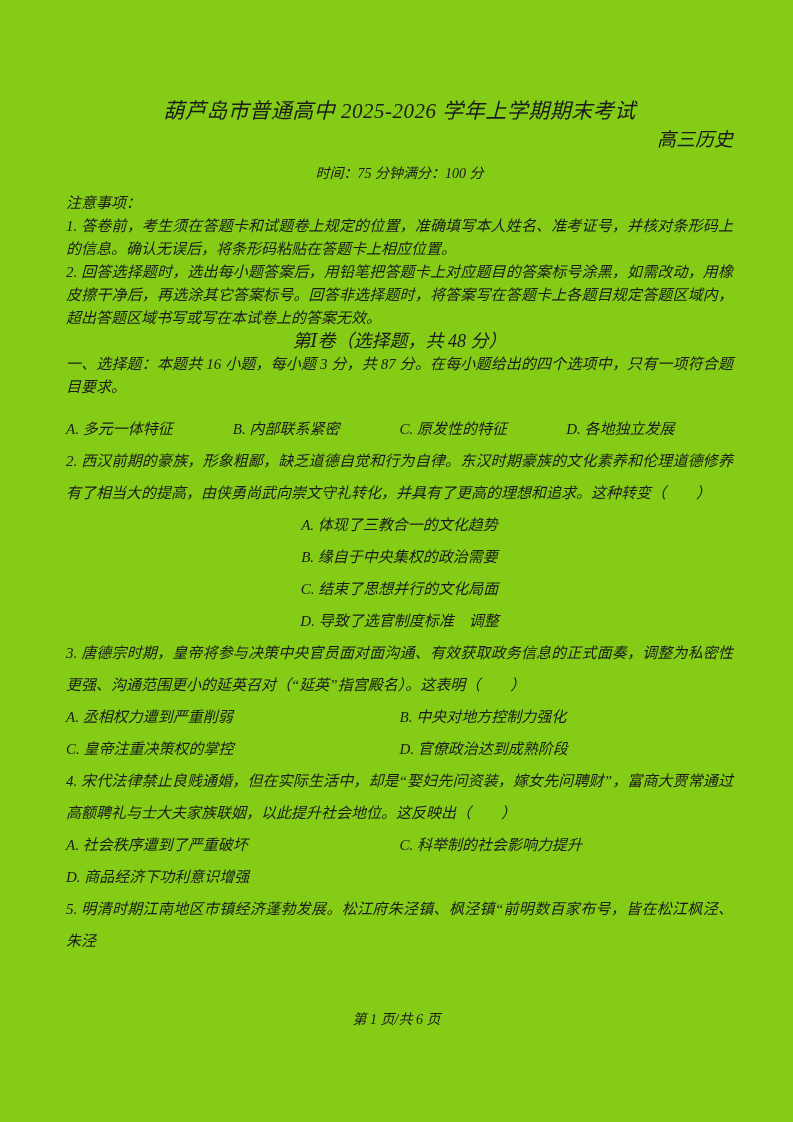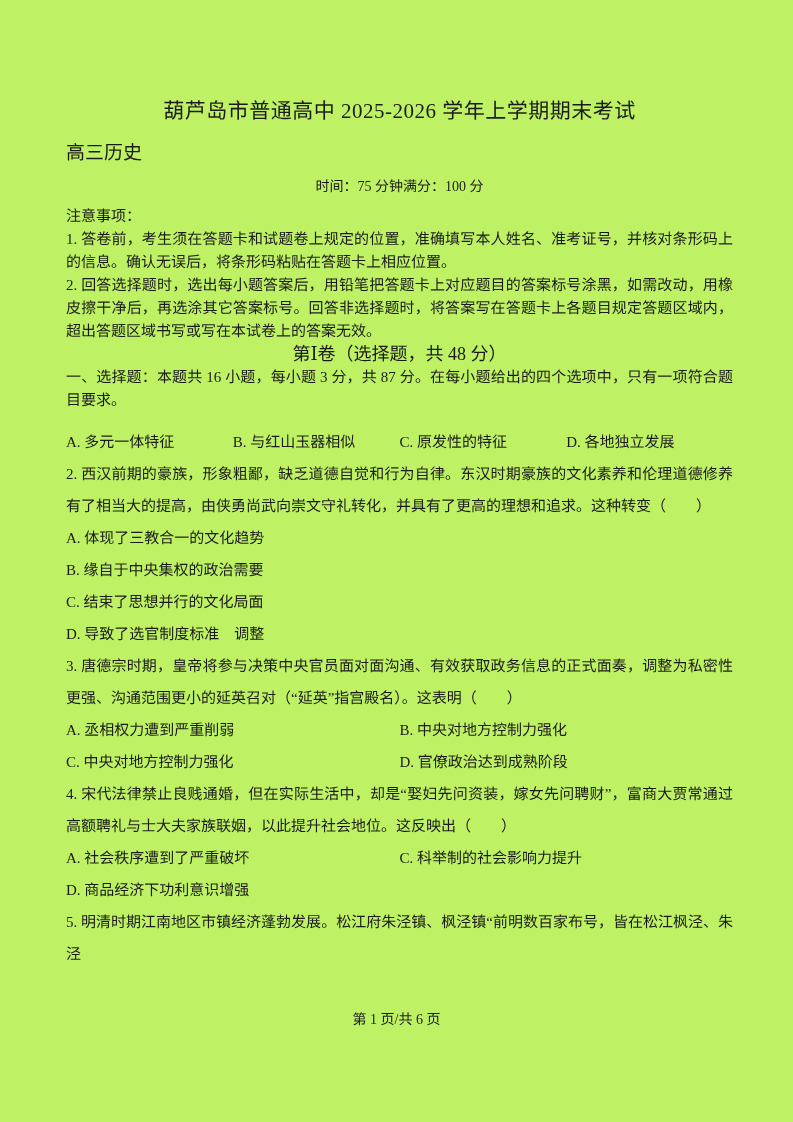--- a/index.html
+++ b/index.html
@@ -4,40 +4,40 @@
 <style>
   html, body {
     margin: 0;
     padding: 0;
     background: #ffffff;
   }
   .page {
     position: relative;
     width: 793px;
     height: 1122px;
-    background: #bef264;
+    background: #84cc16;
     color: #1b1b1b;
     font-family: "Liberation Serif", "DejaVu Serif", serif;
     overflow: hidden;
     box-sizing: border-box;
+    font-style: italic;
   }
   .content {
     padding: 96px 60px 0 66px; 
   }
   .exam-title {
     font-size: 21px;
     line-height: 30px;
     text-align: center;
     letter-spacing: 0.5px;
   }
   .exam-subject {
     font-size: 19px;
     line-height: 28px;
-    text-align: left;
-    margin-top: 13px;
+    text-align: right;
   }
   .time-score {
     font-size: 14px;
     line-height: 20px;
     text-align: center;
     margin-top: 10px;
   }
   .notice {
     margin-top: 8px;
     font-size: 15px;
@@ -73,20 +73,21 @@
   .options-inline4 {
     display: grid;
     grid-template-columns: repeat(4, 1fr);
   }
   .options-col2 {
     display: grid;
     grid-template-columns: repeat(2, 1fr);
   }
   .options-stacked .opt {
     display: block;
+    text-align: center;
   }
   .opt {
     white-space: pre;
   }
   .page-footer {
     position: absolute;
     left: 0;
     right: 0;
     top: 1010px;
     text-align: center;
@@ -111,42 +112,42 @@
     </div>
 
     <div class="section-title">第Ⅰ卷（选择题，共 48 分）</div>
     <div class="instructions">一、选择题：本题共 16 小题，每小题 3 分，共 87 分。在每小题给出的四个选项中，只有一项符合题目要求。</div>
 
     <div class="questions">
 
       <div class="question">
         <div class="options-inline4">
           <span class="opt">A. 多元一体特征</span>
-          <span class="opt">B. 与红山玉器相似</span>
+          <span class="opt">B. 内部联系紧密</span>
           <span class="opt">C. 原发性的特征</span>
           <span class="opt">D. 各地独立发展</span>
         </div>
       </div>
 
       <div class="question">
         <div class="stem">2. 西汉前期的豪族，形象粗鄙，缺乏道德自觉和行为自律。东汉时期豪族的文化素养和伦理道德修养有了相当大的提高，由侠勇尚武向崇文守礼转化，并具有了更高的理想和追求。这种转变（　　）</div>
         <div class="options-stacked">
           <span class="opt">A. 体现了三教合一的文化趋势</span>
           <span class="opt">B. 缘自于中央集权的政治需要</span>
           <span class="opt">C. 结束了思想并行的文化局面</span>
           <span class="opt">D. 导致了选官制度标准　调整</span>
         </div>
       </div>
 
       <div class="question">
         <div class="stem">3. 唐德宗时期，皇帝将参与决策中央官员面对面沟通、有效获取政务信息的正式面奏，调整为私密性更强、沟通范围更小的延英召对（“延英”指宫殿名）。这表明（　　）</div>
         <div class="options-col2">
           <span class="opt">A. 丞相权力遭到严重削弱</span>
           <span class="opt">B. 中央对地方控制力强化</span>
-          <span class="opt">C. 中央对地方控制力强化</span>
+          <span class="opt">C. 皇帝注重决策权的掌控</span>
           <span class="opt">D. 官僚政治达到成熟阶段</span>
         </div>
       </div>
 
       <div class="question">
         <div class="stem">4. 宋代法律禁止良贱通婚，但在实际生活中，却是“娶妇先问资装，嫁女先问聘财”，富商大贾常通过高额聘礼与士大夫家族联姻，以此提升社会地位。这反映出（　　）</div>
         <div class="options-col2">
           <span class="opt">A. 社会秩序遭到了严重破坏</span>
           <span class="opt">C. 科举制的社会影响力提升</span>
           <span class="opt">D. 商品经济下功利意识增强</span>

